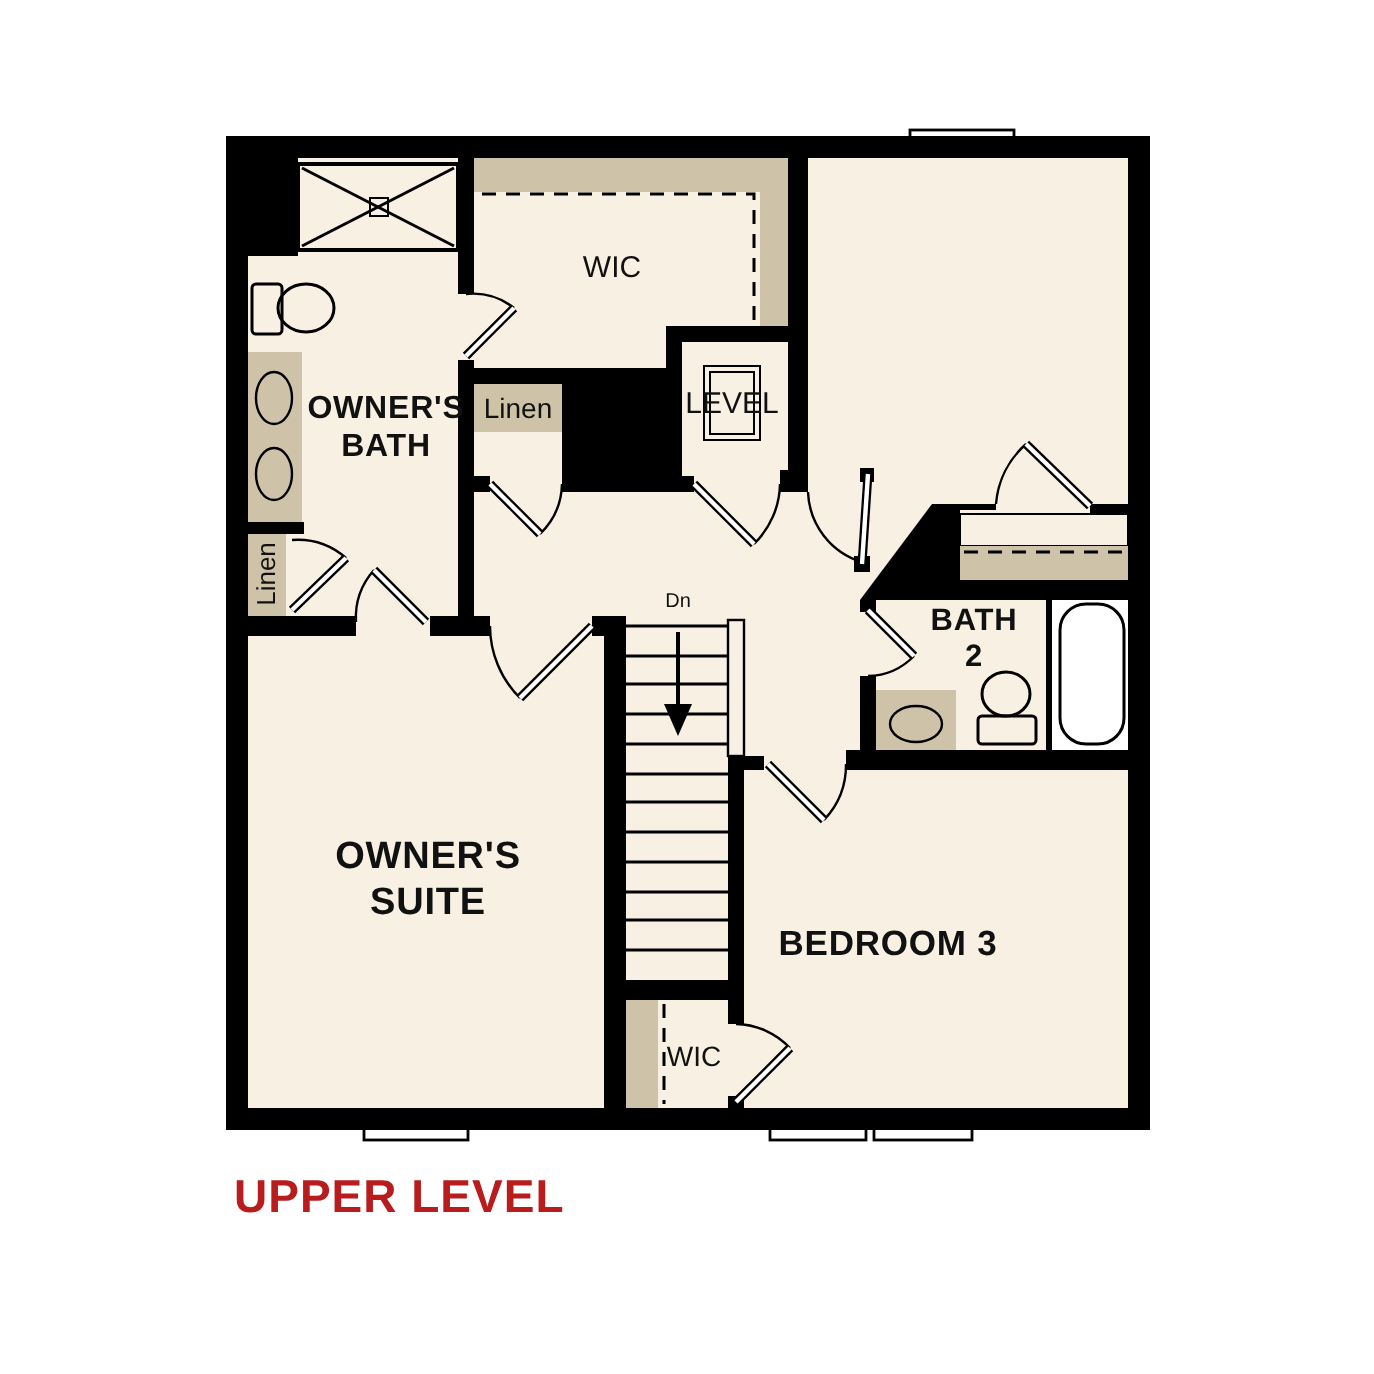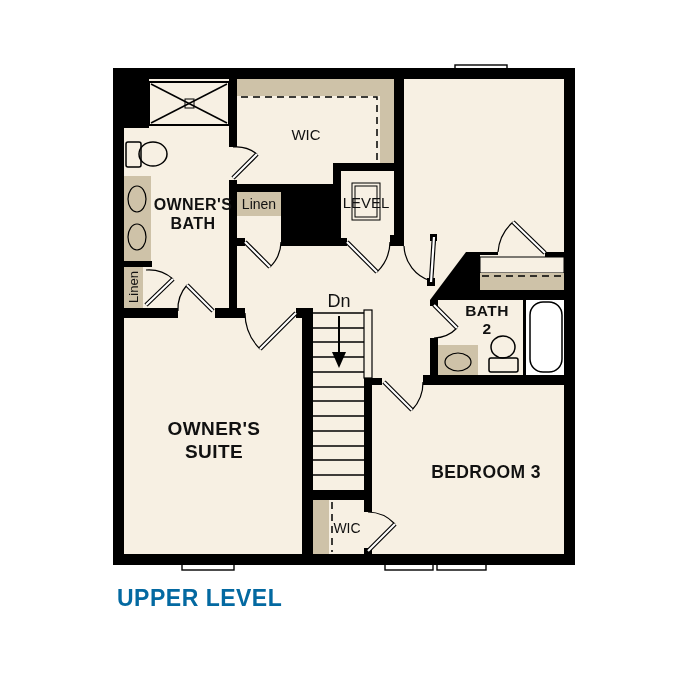--- a/index.html
+++ b/index.html
@@ -16,21 +16,21 @@
   .fix{fill:var(--fixture);}
   .unit{fill:var(--unit);}
   .ln{stroke:#000;fill:none;}
   .arc{stroke:#000;stroke-width:1.2;fill:none;}
   .leaf-b{stroke:#000;stroke-width:4.5;}
   .leaf-w{stroke:#fff;stroke-width:2.2;}
   .dash{stroke:#000;stroke-width:1.5;fill:none;stroke-dasharray:7 5;}
   .lbl{position:absolute;color:var(--ink);white-space:nowrap;transform:translate(-50%,-50%);text-align:center;}
   .lbl.bold{font-weight:bold;letter-spacing:.4px;}
   .rot{transform:translate(-50%,-50%) rotate(-90deg);}
-  .title{position:absolute;font-weight:bold;font-size:23px;letter-spacing:.5px;color:#0369a1;}
+  .title{position:absolute;font-weight:bold;font-size:23px;letter-spacing:.5px;color:#b91c1c;}
 </style>
 </head>
 <body>
 
 <div class="plan-page" style="--floor: #F7F0E3; --shelf: #CEC2A8; --fixture: #A9C7E7; --unit: #DBDBDB; --wall: #000000; --ink: #111111;">
 
   <svg width="687" height="687" viewBox="0 0 687 687">
 
     <g>
       <rect class="floor" x="124" y="79" width="440" height="475"></rect>
@@ -243,26 +243,26 @@
   <div class="lbl" style="left:259px;top:204px;font-size:14px;">Linen</div>
 
   <div class="lbl" style="left:366px;top:202px;font-size:15px;">LEVEL</div>
 
 
   <div class="lbl bold" style="left:487px;top:320px;font-size:15.5px;line-height:18px;">
     <div>BATH</div>
     <div>2</div>
   </div>
 
-  <div class="lbl" style="left:339px;top:301px;font-size:18px;">Dn</div>
+  <div class="lbl" style="left:339px;top:301px;font-size:10px;">Dn</div>
 
   <div class="lbl bold" style="left:214px;top:440px;font-size:19px;line-height:23px;">
     <div>OWNER'S</div>
     <div>SUITE</div>
   </div>
 
-  <div class="lbl bold" style="left:486px;top:472px;font-size:17.5px;">BEDROOM 3</div>
+  <div class="lbl bold" style="left:444px;top:472px;font-size:17.5px;">BEDROOM 3</div>
 
   <div class="lbl" style="left:347px;top:528px;font-size:14px;">WIC</div>
 
   <div class="title" style="left:117px;top:585px;">UPPER LEVEL</div>
 
 </div>
 
 </body></html>

